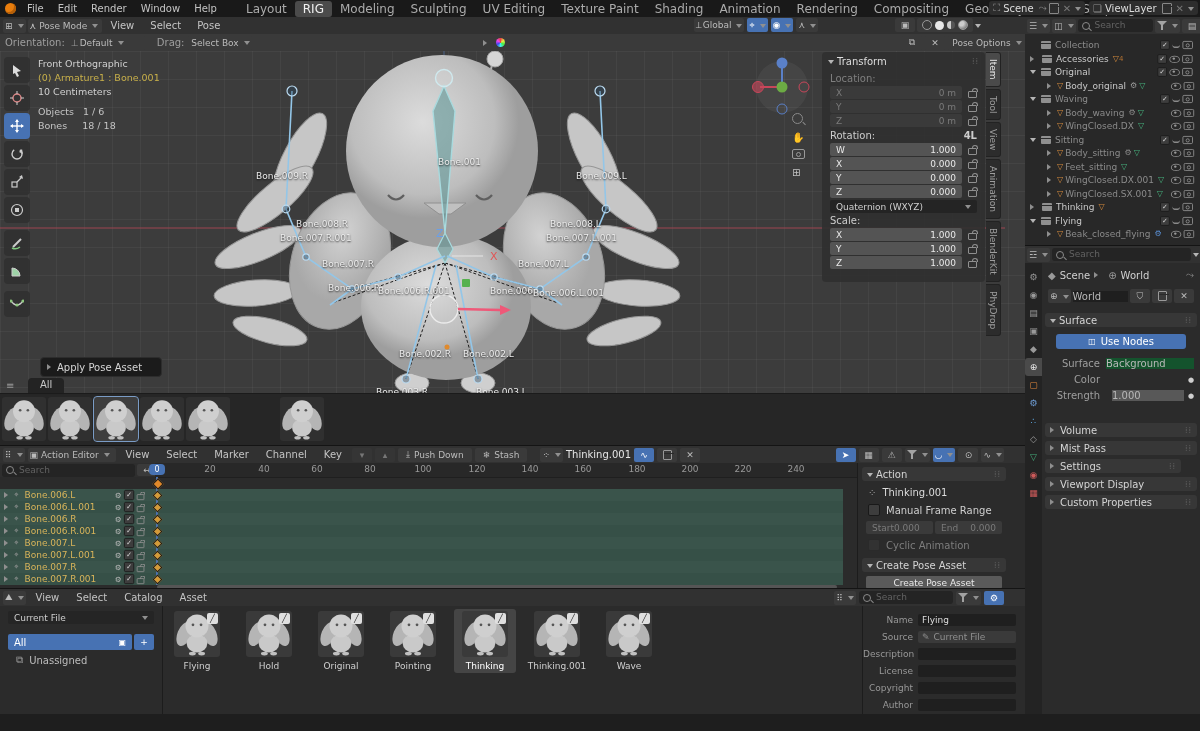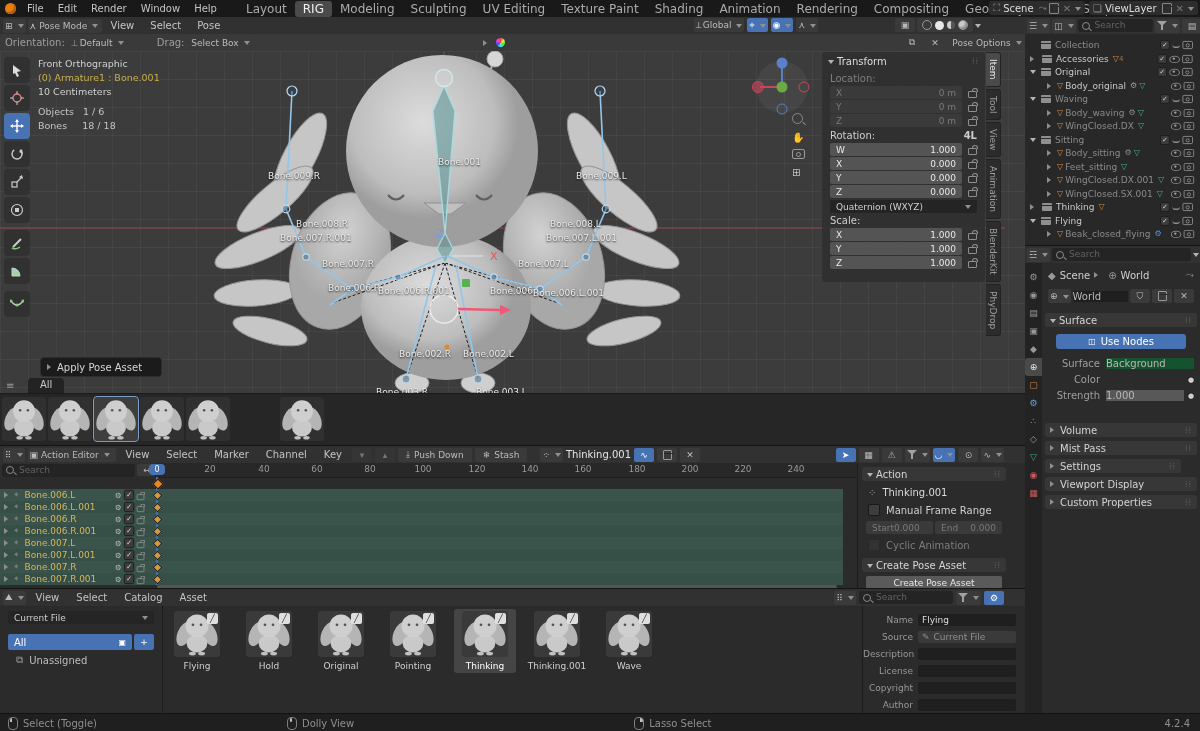--- a/index.html
+++ b/index.html
@@ -352,21 +352,21 @@
       </div>
 
       <div class="abs" style="left:792px;top:62px;display:flex;flex-direction:column;gap:6px;color:#c2c2c2">
         <span><span class="mag" style="width:9px;height:9px"></span></span>
         <span>✋</span>
         <span><span class="cam"></span></span>
         <span>⊞</span>
       </div>
 
       <span class="bonelabel" style="left:438px;top:106px">Bone.001</span>
-      <span class="bonelabel" style="left:268px;top:120px">Bone.009.R</span>
+      <span class="bonelabel" style="left:256px;top:120px">Bone.009.R</span>
       <span class="bonelabel" style="left:576px;top:120px">Bone.009.L</span>
       <span class="bonelabel" style="left:296px;top:168px">Bone.008.R</span>
       <span class="bonelabel" style="left:550px;top:168px">Bone.008.L</span>
       <span class="bonelabel" style="left:280px;top:182px">Bone.007.R.001</span>
       <span class="bonelabel" style="left:546px;top:182px">Bone.007.L.001</span>
       <span class="bonelabel" style="left:322px;top:208px">Bone.007.R</span>
       <span class="bonelabel" style="left:518px;top:208px">Bone.007.L</span>
       <span class="bonelabel" style="left:328px;top:232px">Bone.006.R</span>
       <span class="bonelabel" style="left:378px;top:235px">Bone.006.R.001</span>
       <span class="bonelabel" style="left:490px;top:235px">Bone.006</span>
@@ -1069,21 +1069,21 @@
       <div class="r" style="margin:9px 6px 0 0">
           <span style="width:58px;text-align:right;color:#9e9e9e;margin-right:6px">Surface</span>
         <div class="mf" style="flex:1;background:#14532d;gap:5px"><span style="width:7px;height:7px;border-radius:50%;background:#59c479"></span><span>Background</span></div>
       </div>
       <div class="r" style="margin:5px 6px 0 0">
           <span style="width:58px;text-align:right;color:#9e9e9e;margin-right:6px">Color</span>
         <div class="mf" style="flex:1;background:#1f1f1f;padding:0"><span style="width:14px;height:12px;background:#e8e13c;border-radius:2px 0 0 2px"></span></div>
         <span style="color:#cfcfcf;margin-left:4px;font-size:7px">●</span>
       </div>
       <div class="r" style="margin:5px 6px 0 0">
-          <span style="width:58px;text-align:right;color:#9e9e9e;margin-right:6px">Strength</span>
+          <span style="width:58px;text-align:right;color:#9e9e9e;margin-right:12px">Strength</span>
         <div class="mf" style="flex:1;background:#585858;justify-content:center"><span>1.000</span></div>
         <span style="color:#cfcfcf;margin-left:4px;font-size:7px">●</span>
       </div>
 
       <div class="panelhdr" style="margin:22px 3px 0 3px">
           <span class="r">
             <span class="carr"></span>
             <span>Volume</span>
           </span>
           <span class="grip">⁞⁞</span>
@@ -1112,29 +1112,14 @@
       <div class="panelhdr" style="margin:4px 3px 0 3px">
           <span class="r">
             <span class="carr"></span>
             <span>Custom Properties</span>
           </span>
           <span class="grip">⁞⁞</span>
         </div>
     </div>
   </div>
 
-  <div class="abs r" style="left:0;top:713px;width:1200px;height:18px;background:#1f1f1f;border-top:1px solid #121212;color:#8f8f8f">
-    <span class="r" style="margin-left:8px">
-        <span class="mouse l"></span>
-        <span>Select (Toggle)</span>
-      </span>
-    <span class="r" style="margin-left:190px">
-        <span class="mouse m"></span>
-        <span>Dolly View</span>
-      </span>
-    <span class="r" style="margin-left:280px">
-        <span class="mouse rr"></span>
-        <span>Lasso Select</span>
-      </span>
-    <span class="abs" style="right:10px">4.2.4</span>
-  </div>
 
 </div>
 
 </body></html>

